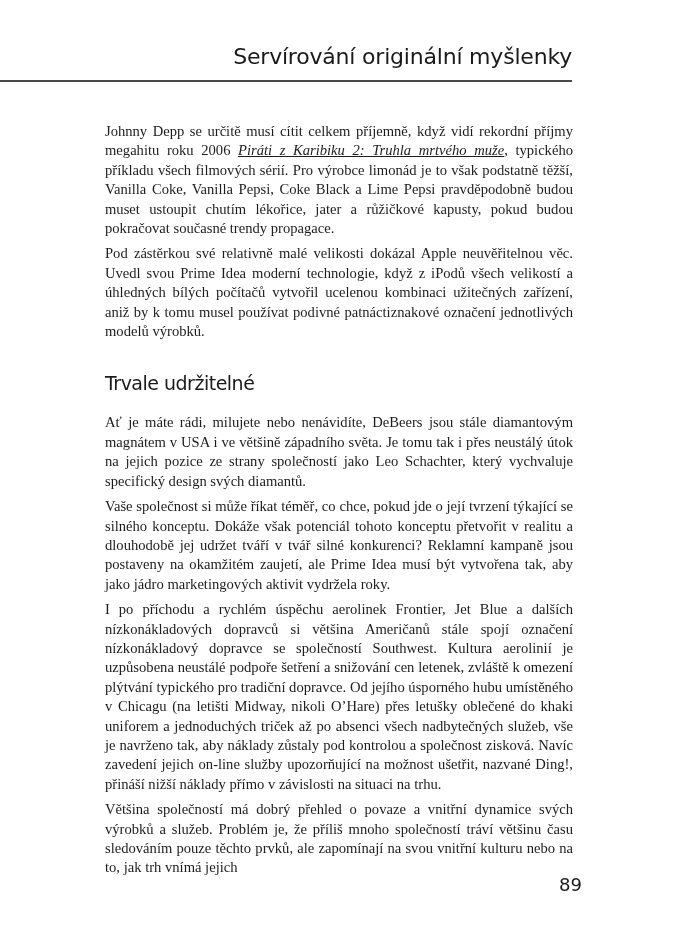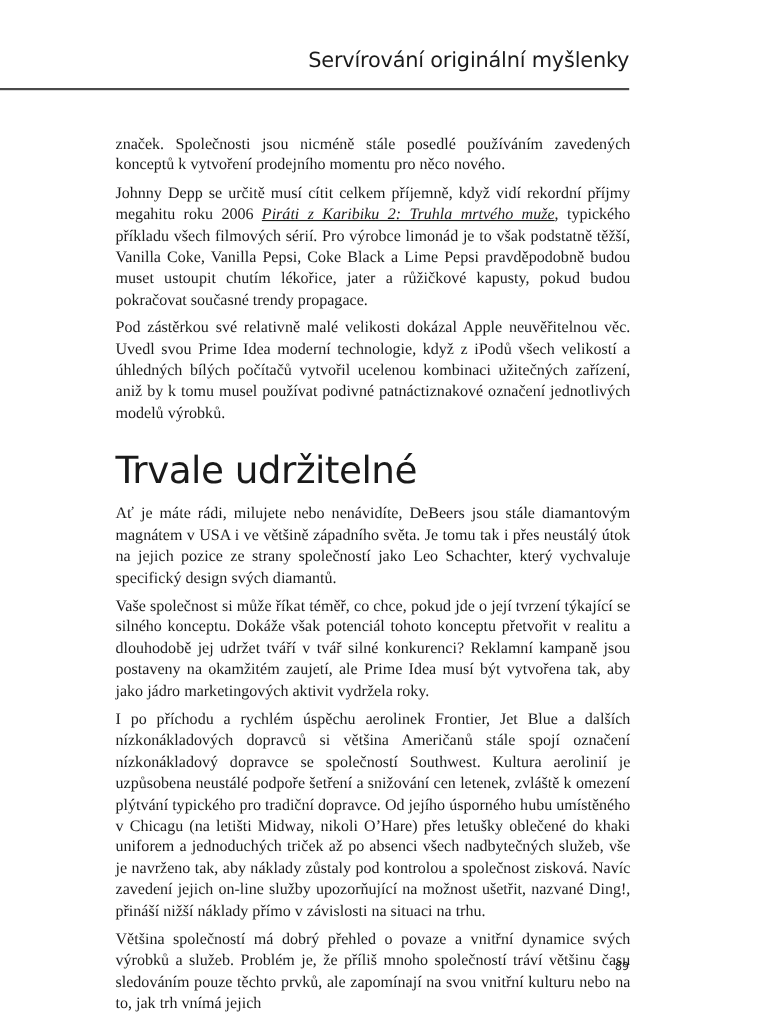--- a/index.html
+++ b/index.html
@@ -12,21 +12,21 @@
       height: 936px;
       position: relative;
       overflow: hidden;
       color: #1c1c1c;
     }
     .running-head {
       position: absolute;
       right: 128px;
       top: 44px;
       font-family: "DejaVu Sans", sans-serif;
-      font-size: 19px;
+      font-size: 22px;
       letter-spacing: -0.2px;
       color: #1a1a1a;
       white-space: nowrap;
     }
     .head-rule {
       position: absolute;
       left: 0;
       top: 80px;
       width: 572px;
       height: 2px;
@@ -45,45 +45,44 @@
     }
     .content p {
       margin: 0 0 6px 0;
     }
     .content p.first {
       margin-top: 0;
     }
     .section-title {
       font-family: "DejaVu Sans", sans-serif;
       font-weight: normal;
-      font-size: 34px;
+      font-size: 19px;
       line-height: 32px;
       letter-spacing: -0.5px;
       margin: 26px 0 14px 0;
       color: #1a1a1a;
       text-align: left;
     }
     .folio {
       position: absolute;
       left: 559px;
       top: 874px;
       font-family: "DejaVu Sans", sans-serif;
-      font-size: 10px;
+      font-size: 18px;
       color: #1a1a1a;
     }
     em { font-style: italic; text-decoration: underline; }
   </style>
 </head>
 <body>
 
 <div class="running-head">Servírování originální myšlenky</div>
 <div class="head-rule"></div>
 
 <div class="content">
-  <p class="first">značek. Společnosti jsou nicméně stále posedlé používáním zavedených konceptů k vytvoření prodejního momentu pro něco nového.</p>
   <p><span>Johnny Depp se určitě musí cítit celkem příjemně, když vidí rekordní příjmy megahitu roku 2006 </span><em>Piráti z Karibiku 2: Truhla mrtvého muže</em><span>, typického příkladu všech filmových sérií. Pro výrobce limonád je to však podstatně těžší, Vanilla Coke, Vanilla Pepsi, Coke Black a Lime Pepsi pravděpodobně budou muset ustoupit chutím lékořice, jater a růžičkové kapusty, pokud budou pokračovat současné trendy propagace.</span></p>
   <p>Pod zástěrkou své relativně malé velikosti dokázal Apple neuvěřitelnou věc. Uvedl svou Prime Idea moderní technologie, když z iPodů všech velikostí a úhledných bílých počítačů vytvořil ucelenou kombinaci užitečných zařízení, aniž by k tomu musel používat podivné patnáctiznakové označení jednotlivých modelů výrobků.</p>
 
   <h2 class="section-title">Trvale udržitelné</h2>
 
   <p>Ať je máte rádi, milujete nebo nenávidíte, DeBeers jsou stále diamantovým magnátem v USA i ve většině západního světa. Je tomu tak i přes neustálý útok na jejich pozice ze strany společností jako Leo Schachter, který vychvaluje specifický design svých diamantů.</p>
   <p>Vaše společnost si může říkat téměř, co chce, pokud jde o její tvrzení týkající se silného konceptu. Dokáže však potenciál tohoto konceptu přetvořit v realitu a dlouhodobě jej udržet tváří v tvář silné konkurenci? Reklamní kampaně jsou postaveny na okamžitém zaujetí, ale Prime Idea musí být vytvořena tak, aby jako jádro marketingových aktivit vydržela roky.</p>
   <p>I po příchodu a rychlém úspěchu aerolinek Frontier, Jet Blue a dalších nízkonákladových dopravců si většina Američanů stále spojí označení nízkonákladový dopravce se společností Southwest. Kultura aerolinií je uzpůsobena neustálé podpoře šetření a snižování cen letenek, zvláště k omezení plýtvání typického pro tradiční dopravce. Od jejího úsporného hubu umístěného v Chicagu (na letišti Midway, nikoli O’Hare) přes letušky oblečené do khaki uniforem a jednoduchých triček až po absenci všech nadbytečných služeb, vše je navrženo tak, aby náklady zůstaly pod kontrolou a společnost zisková. Navíc zavedení jejich on-line služby upozorňující na možnost ušetřit, nazvané Ding!, přináší nižší náklady přímo v závislosti na situaci na trhu.</p>
   <p>Většina společností má dobrý přehled o povaze a vnitřní dynamice svých výrobků a služeb. Problém je, že příliš mnoho společností tráví většinu času sledováním pouze těchto prvků, ale zapomínají na svou vnitřní kulturu nebo na to, jak trh vnímá jejich</p>
 </div>

